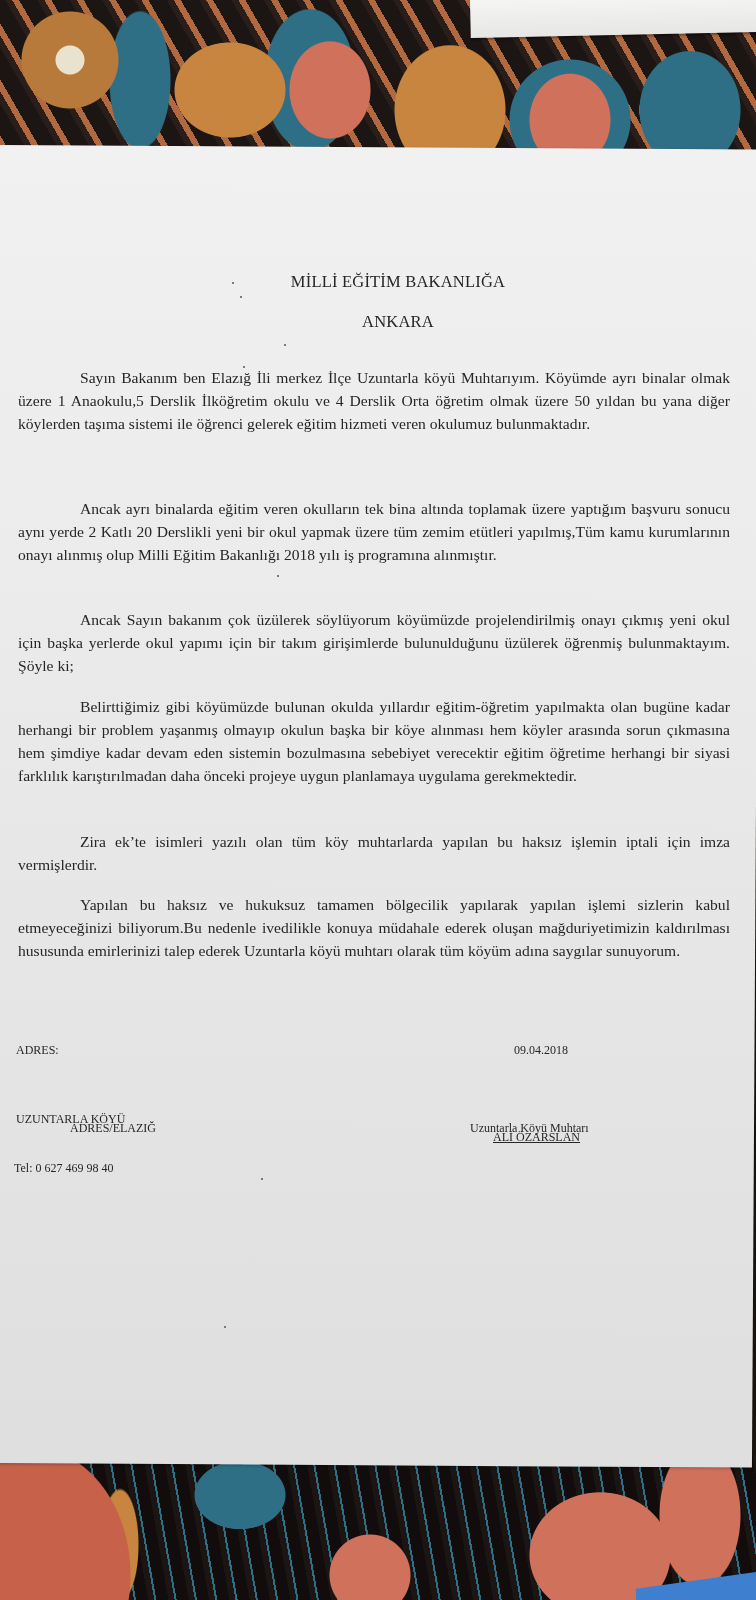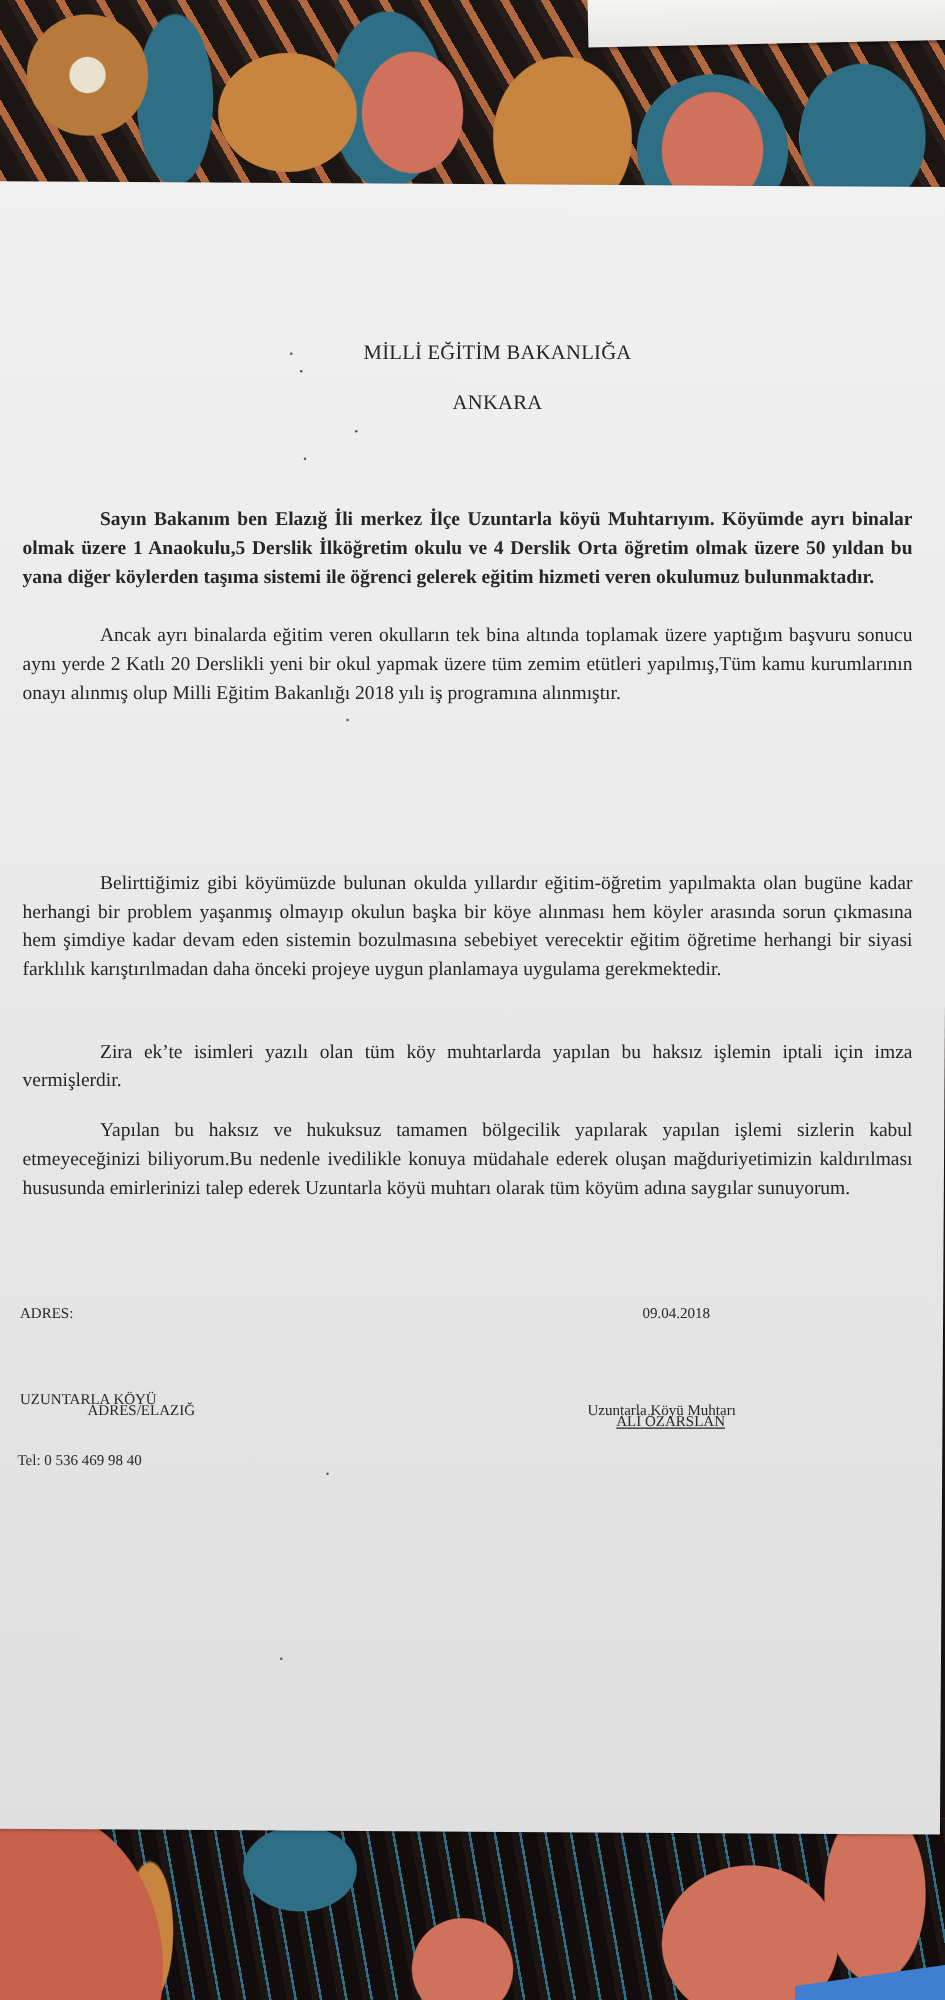--- a/index.html
+++ b/index.html
@@ -106,21 +106,21 @@
     .heading.city { top: 312px; left: 20px; }
     .para {
       position: absolute;
       left: 18px;
       width: 712px;
       font-size: 15.6px;
       line-height: 23px;
       text-align: justify;
     }
     .para .indent { display: inline-block; width: 62px; }
-    .p1 { top: 404px; font-weight: bold; }
+    .p1 { top: 366px; }
     .p2 { top: 497px; }
     .p3 { top: 608px; }
     .p4 { top: 695px; }
     .p5 { top: 830px; }
     .p6 { top: 893px; }
     .footer-line {
       position: absolute;
       font-size: 12px;
       white-space: nowrap;
     }
@@ -158,26 +158,27 @@
     <span class="speck" style="left:232px;top:282px;"></span>
     <span class="speck" style="left:240px;top:296px;"></span>
     <span class="speck" style="left:284px;top:344px;"></span>
     <span class="speck" style="left:243px;top:366px;"></span>
     <span class="speck" style="left:277px;top:575px;"></span>
     <span class="speck" style="left:224px;top:1326px;"></span>
     <span class="speck" style="left:261px;top:1178px;"></span>
 
     <div class="para p1"><span class="indent"></span><span>Sayın Bakanım  ben Elazığ İli merkez İlçe Uzuntarla köyü Muhtarıyım. Köyümde ayrı binalar olmak üzere  1 Anaokulu,5 Derslik İlköğretim okulu ve 4 Derslik Orta öğretim olmak üzere  50 yıldan bu yana diğer köylerden taşıma sistemi ile öğrenci gelerek eğitim hizmeti veren okulumuz bulunmaktadır.</span></div>
     <div class="para p2"><span class="indent"></span><span>Ancak ayrı binalarda eğitim veren okulların tek bina altında toplamak üzere yaptığım başvuru sonucu aynı yerde 2 Katlı 20 Derslikli yeni bir okul yapmak üzere tüm zemim etütleri yapılmış,Tüm kamu kurumlarının onayı alınmış olup Milli Eğitim Bakanlığı 2018 yılı iş programına alınmıştır.</span></div>
+    <div class="para p3"><span class="indent"></span><span>Ancak Sayın bakanım  çok üzülerek söylüyorum köyümüzde projelendirilmiş onayı çıkmış yeni okul için başka yerlerde okul yapımı için bir takım girişimlerde bulunulduğunu üzülerek öğrenmiş bulunmaktayım. Şöyle ki;</span></div>
     <div class="para p4"><span class="indent"></span><span>Belirttiğimiz gibi köyümüzde bulunan okulda yıllardır eğitim-öğretim yapılmakta olan bugüne kadar herhangi bir problem yaşanmış olmayıp okulun başka bir köye alınması hem köyler arasında sorun çıkmasına hem şimdiye kadar devam eden sistemin bozulmasına sebebiyet verecektir eğitim öğretime herhangi bir siyasi farklılık  karıştırılmadan daha önceki projeye uygun planlamaya uygulama gerekmektedir.</span></div>
     <div class="para p6"><span class="indent"></span><span>Yapılan bu haksız ve hukuksuz tamamen bölgecilik yapılarak yapılan işlemi sizlerin kabul etmeyeceğinizi biliyorum.Bu nedenle ivedilikle konuya müdahale ederek oluşan mağduriyetimizin kaldırılması hususunda emirlerinizi talep ederek Uzuntarla köyü muhtarı olarak tüm köyüm adına saygılar sunuyorum.</span></div>
     <div class="para p5"><span class="indent"></span><span>Zira ek’te isimleri yazılı olan tüm köy muhtarlarda yapılan bu haksız işlemin iptali için imza vermişlerdir.</span></div>
 
     <div class="footer-line addr-label">ADRES:</div>
     <div class="footer-line addr-village">UZUNTARLA KÖYÜ</div>
     <div class="footer-line addr-city">ADRES/ELAZIĞ</div>
-    <div class="footer-line addr-tel">Tel: 0 536 469 98 40</div>
+    <div class="footer-line addr-tel">Tel: 0 627 469 98 40</div>
 
     <div class="footer-line sig-date">09.04.2018</div>
     <div class="footer-line sig-name">ALİ ÖZARSLAN</div>
     <div class="footer-line sig-title">Uzuntarla Köyü Muhtarı</div>
   </div>
 </div>
 
 </body></html>

